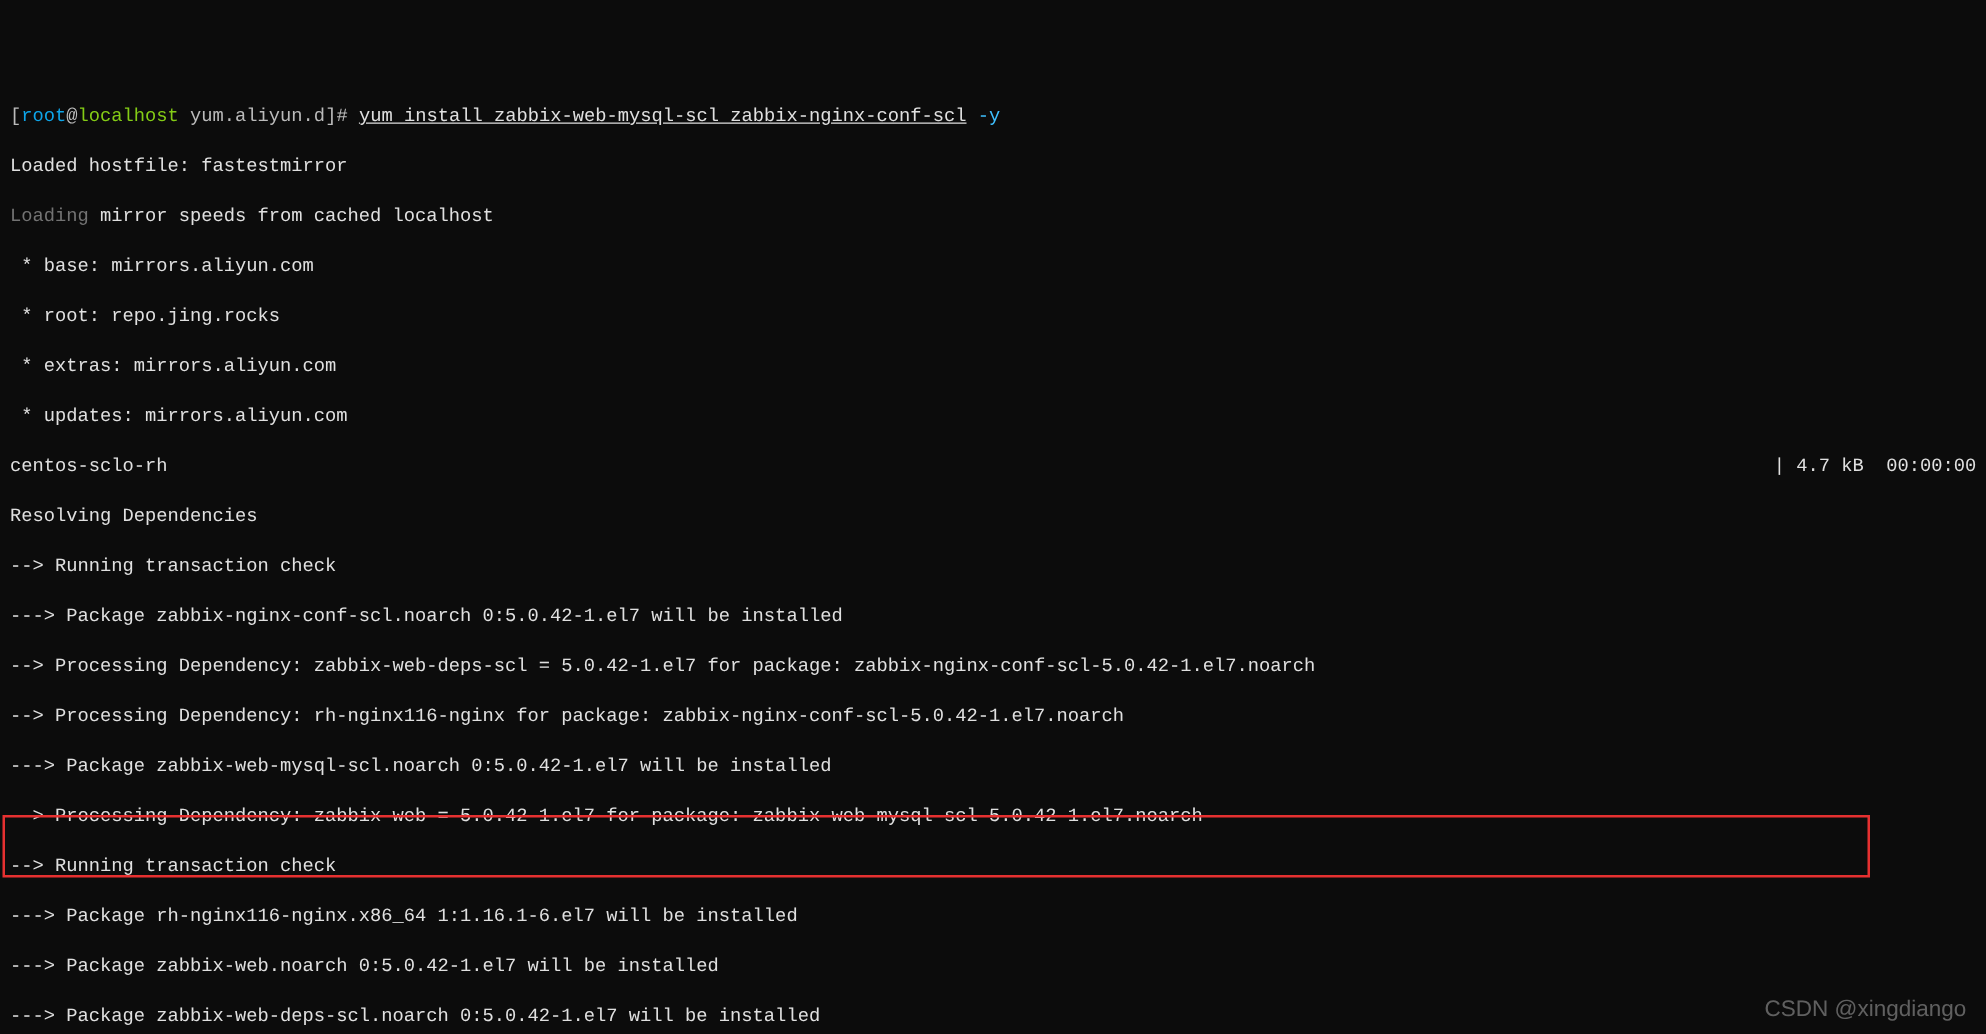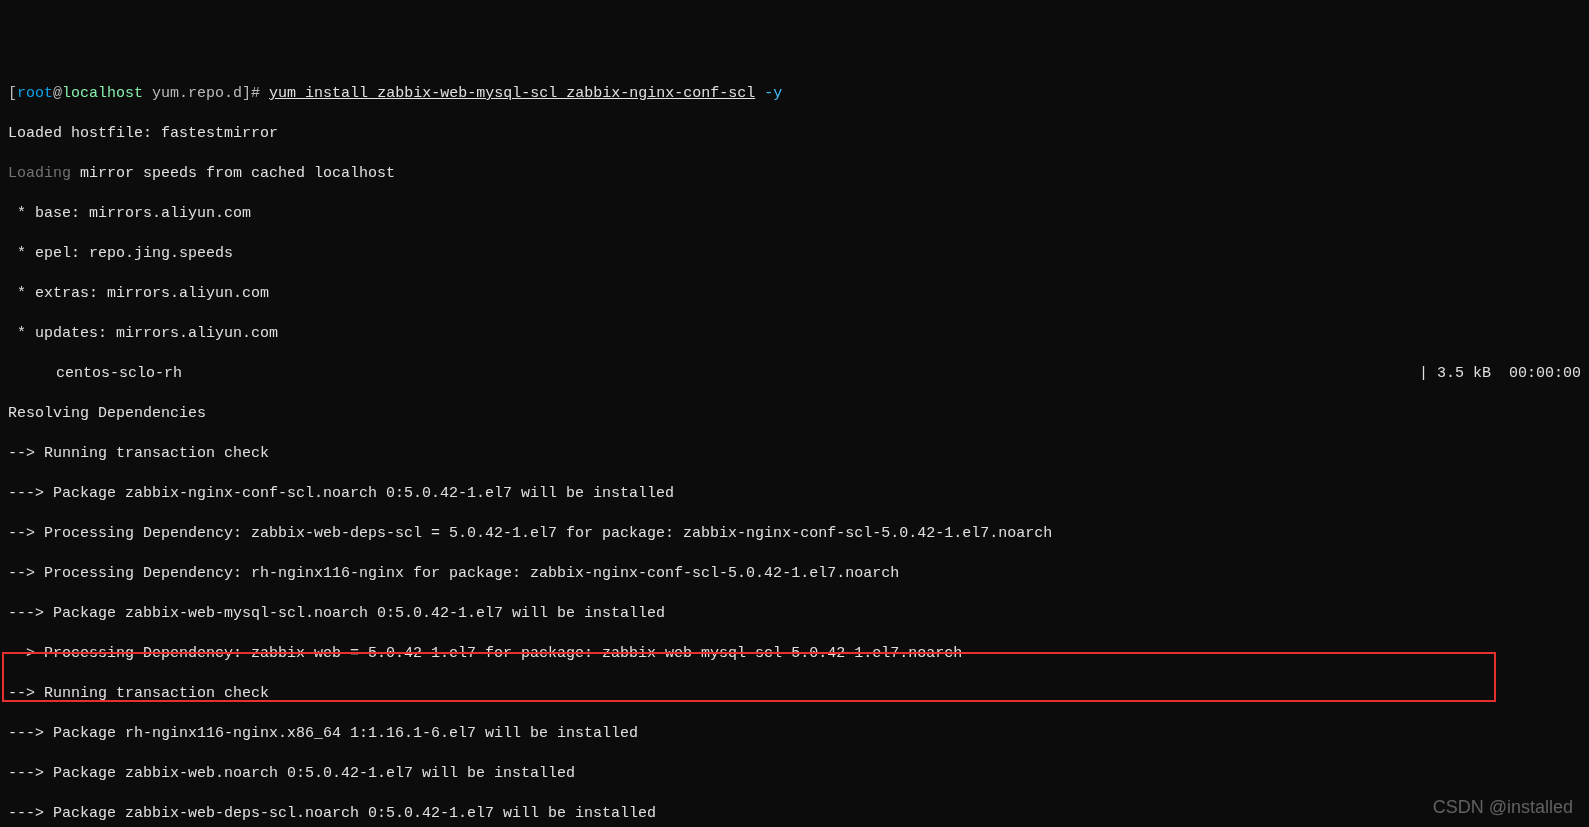--- a/index.html
+++ b/index.html
@@ -12,21 +12,21 @@
     padding: 4px 8px;
     white-space: pre;
     overflow: hidden;
     width: 1589px;
     height: 827px;
     box-sizing: border-box;
     position: relative;
   }
   .line { white-space: pre; }
   .user { color: #0ea5e9; } 
-  .host { color: #86efac; }
+  .host { color: #84cc16; }
   .at   { color: #bbbbbb; }
   .path { color: #bbbbbb; }
   .flag { color: #3fc0ff; }
   .loading { color: #737373; }
   .bracket { color: #bbbbbb; }
   .cmd { color: #e0e0e0; text-decoration: underline; }
 
   .highlight-box {
     border: 2px solid #e63030;
     position: absolute;
@@ -41,35 +41,35 @@
     position: absolute;
     right: 16px;
     bottom: 10px;
     color: rgba(200,200,200,0.45);
     font-family: Arial, sans-serif;
     font-size: 18px;
     pointer-events: none;
   }
 
   
-  .status-line { display:flex; justify-content:space-between;margin-left:48px; }
+  .status-line { display:flex; justify-content:space-between; }
 </style>
 </head>
 <body>
 
 
 
-<div class="line"><span class="bracket">[</span><span class="user">root</span><span class="at">@</span><span class="host">localhost</span><span class="path"> </span><span class="path">yum.repo.d</span><span class="bracket">]# </span><span class="cmd">yum install zabbix-web-mysql-scl zabbix-nginx-conf-scl</span> <span class="flag">-y</span></div>
+<div class="line"><span class="bracket">[</span><span class="user">root</span><span class="at">@</span><span class="host">localhost</span><span class="path"> </span><span class="path">yum.aliyun.d</span><span class="bracket">]# </span><span class="cmd">yum install zabbix-web-mysql-scl zabbix-nginx-conf-scl</span> <span class="flag">-y</span></div>
 <div class="line">Loaded hostfile: fastestmirror</div>
 <div class="line"><span class="loading">Loading</span><span> mirror speeds from cached localhost</span></div>
 <div class="line"> * base: mirrors.aliyun.com</div>
-<div class="line"> * epel: repo.jing.speeds</div>
+<div class="line"> * root: repo.jing.rocks</div>
 <div class="line"> * extras: mirrors.aliyun.com</div>
 <div class="line"> * updates: mirrors.aliyun.com</div>
-<div class="line status-line"><span>centos-sclo-rh</span><span>| 3.5 kB  00:00:00</span></div>
+<div class="line status-line"><span>centos-sclo-rh</span><span>| 4.7 kB  00:00:00</span></div>
 <div class="line">Resolving Dependencies</div>
 <div class="line">--&gt; Running transaction check</div>
 <div class="line">---&gt; Package zabbix-nginx-conf-scl.noarch 0:5.0.42-1.el7 will be installed</div>
 <div class="line">--&gt; Processing Dependency: zabbix-web-deps-scl = 5.0.42-1.el7 for package: zabbix-nginx-conf-scl-5.0.42-1.el7.noarch</div>
 <div class="line">--&gt; Processing Dependency: rh-nginx116-nginx for package: zabbix-nginx-conf-scl-5.0.42-1.el7.noarch</div>
 <div class="line">---&gt; Package zabbix-web-mysql-scl.noarch 0:5.0.42-1.el7 will be installed</div>
 <div class="line">--&gt; Processing Dependency: zabbix-web = 5.0.42-1.el7 for package: zabbix-web-mysql-scl-5.0.42-1.el7.noarch</div>
 <div class="line">--&gt; Running transaction check</div>
 <div class="line">---&gt; Package rh-nginx116-nginx.x86_64 1:1.16.1-6.el7 will be installed</div>
 <div class="line">---&gt; Package zabbix-web.noarch 0:5.0.42-1.el7 will be installed</div>
@@ -89,16 +89,16 @@
 
 
 
 
 
 
 
 
 
 <div class="highlight-box"></div>
-<div class="watermark">CSDN @installed</div>
+<div class="watermark">CSDN @xingdiango</div>
 
 
 
 
 </body></html>

